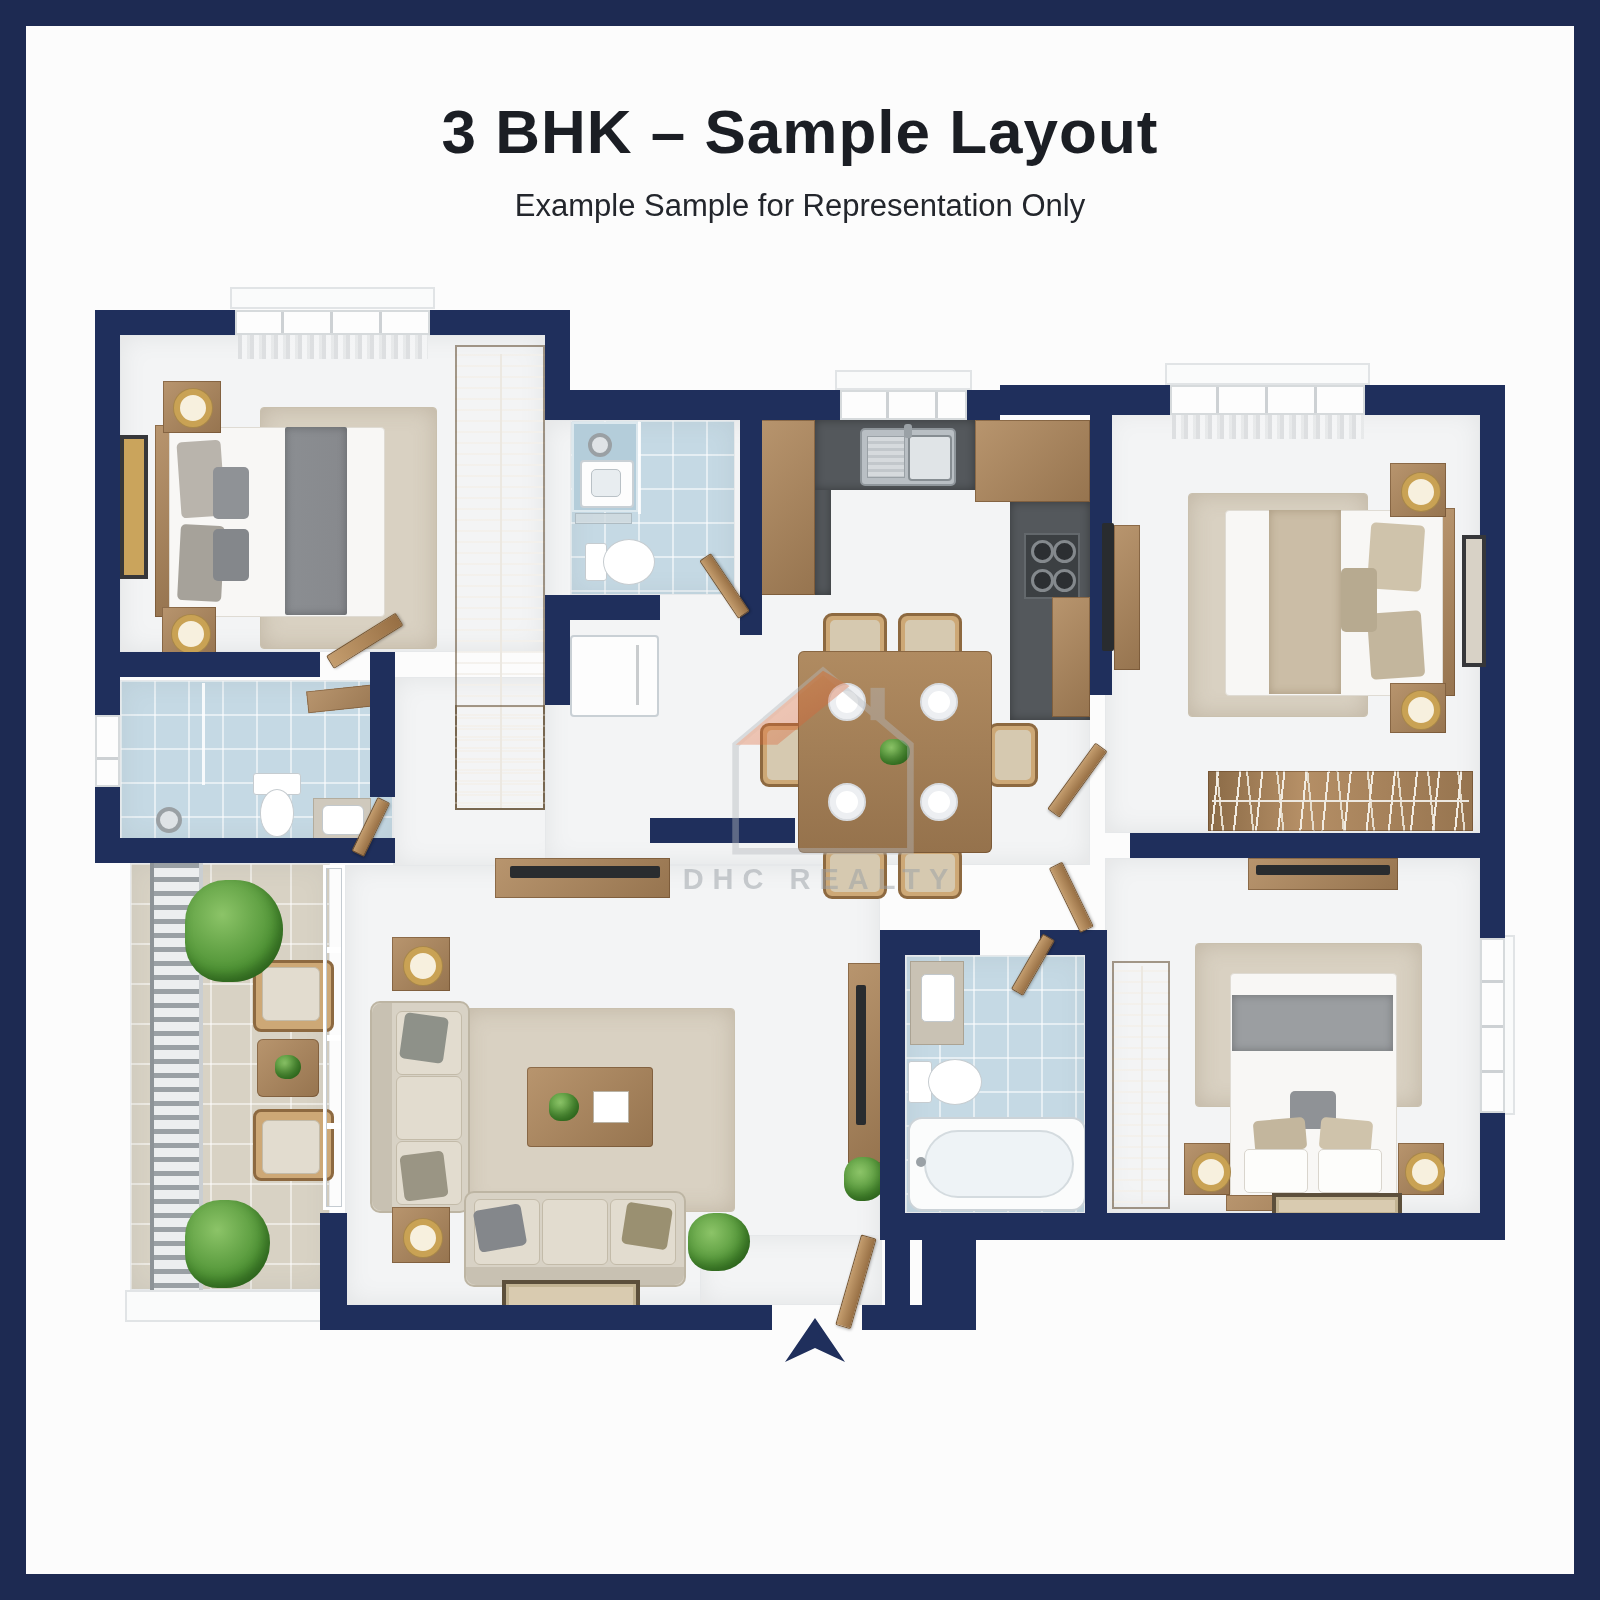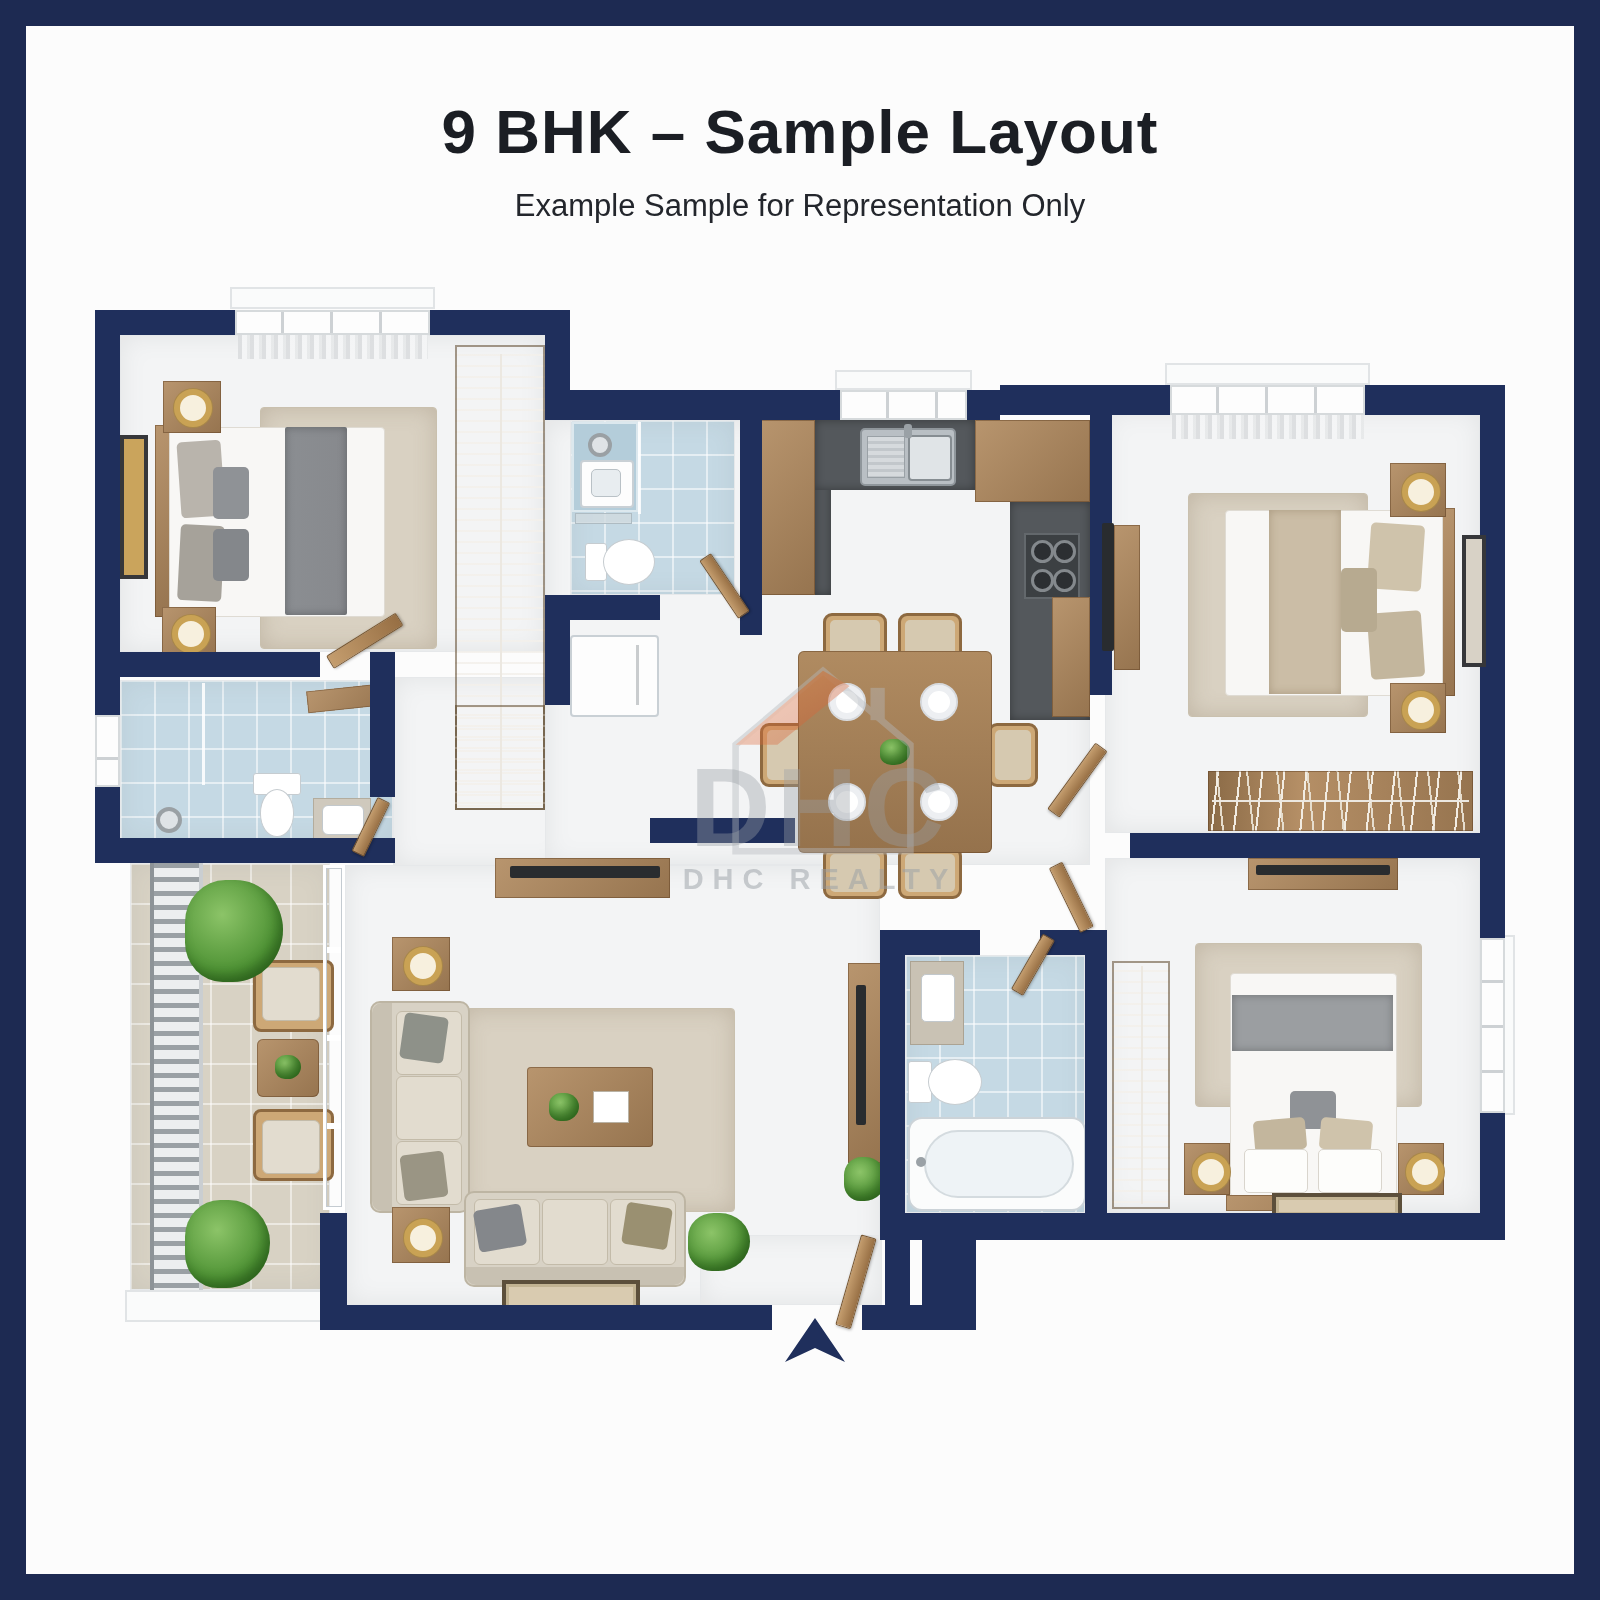--- a/index.html
+++ b/index.html
@@ -66,21 +66,21 @@
   .white-fix{position:absolute;background:#fdfdfd;border:2px solid #c9d0d5;z-index:3;border-radius:4px;}
   .wm{position:absolute;z-index:50;pointer-events:none;}
   .wm-letters{font-weight:700;font-size:112px;letter-spacing:6px;color:var(--watermark_gray,#9aa0a6);opacity:.38;text-align:center;}
   .wm-label{font-weight:600;font-size:29px;letter-spacing:9px;color:var(--watermark_gray,#9aa0a6);opacity:.5;text-align:center;}
   .arrow{position:absolute;background:var(--wall,#1f2f5c);clip-path:polygon(50% 0,100% 100%,50% 68%,0 100%);z-index:30;}
 </style>
 </head>
 <body>
 
 <div class="frame"></div>
-<div class="title">9 BHK – Sample Layout</div>
+<div class="title">3 BHK – Sample Layout</div>
 <div class="subtitle">Example Sample for Representation Only</div>
 
 <div class="plan">
 
   <div class="floor" style="left:30px;top:40px;width:425px;height:317px"></div>
   <div class="floor" style="left:303px;top:382px;width:177px;height:190px"></div>
   <div class="floor tile-blue" style="left:30px;top:385px;width:273px;height:160px"></div>
   <div class="floor tile-beige" style="left:40px;top:568px;width:200px;height:427px"></div>
   <div class="sill" style="left:35px;top:995px;width:215px;height:32px"></div>
   <div class="floor" style="left:255px;top:570px;width:535px;height:440px"></div>
@@ -326,17 +326,16 @@
           <linearGradient id="wmg" x1="0" y1="0" x2="1" y2="1">
         <stop offset="0" stop-color="#f0904e"></stop>
             <stop offset="1" stop-color="#d14a28"></stop>
       </linearGradient>
         </defs>
       <path d="M100 10 L192 88 L192 200 L8 200 L8 88 Z" fill="none" stroke="#b5b9be" stroke-width="7"></path>
       <polygon points="100,10 8,88 52,88 128,26" fill="url(#wmg)" opacity=".85"></polygon>
       <rect x="150" y="28" width="15" height="34" fill="#b5b9be"></rect>
     </svg>
   </div>
-  <div class="wm wm-letters" style="left:560px;top:448px;width:340px">DHC</div>
   <div class="wm wm-label" style="left:510px;top:568px;width:440px">DHC REALTY</div>
 
   <div class="arrow" style="left:695px;top:1023px;width:60px;height:44px"></div>
 </div>
 
 </body></html>

